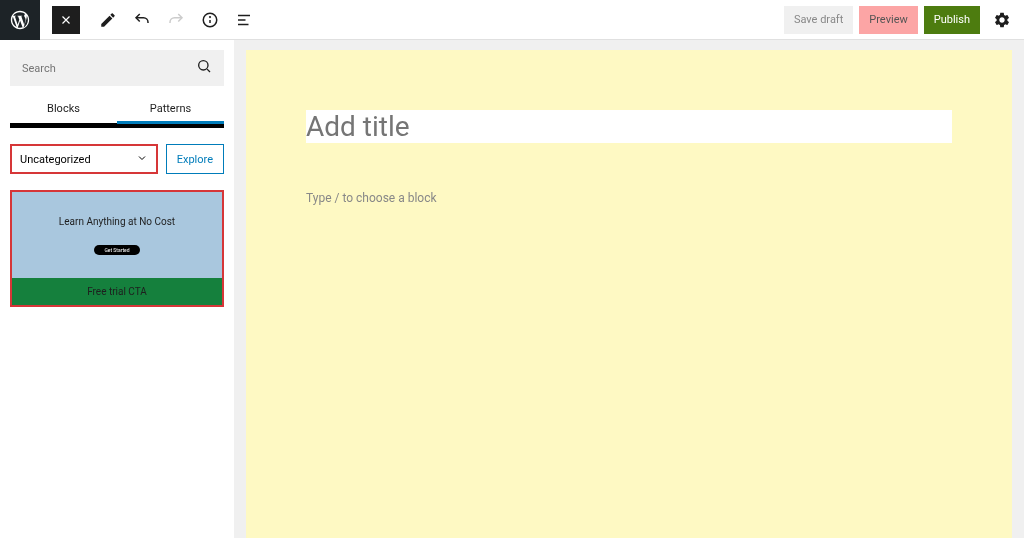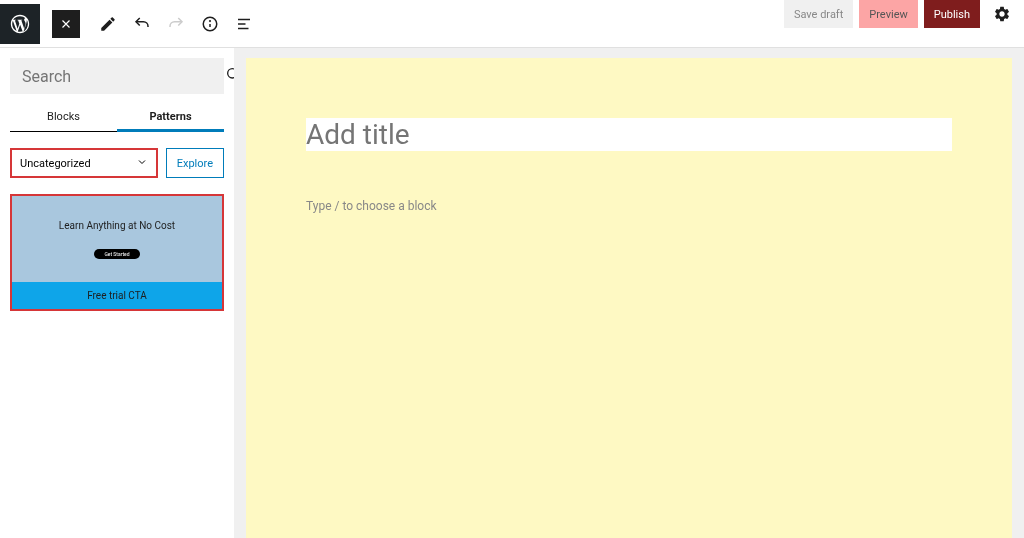--- a/index.html
+++ b/index.html
@@ -1,61 +1,61 @@
 <!DOCTYPE html>
 <html><head>
   <meta charset="utf-8">
   <style>
     * { margin: 0; padding: 0; box-sizing: border-box; font-family: -apple-system, BlinkMacSystemFont, "Segoe UI", Roboto, sans-serif; }
     body { width: 1024px; height: 538px; overflow: hidden; background: #fff; position: relative; }
 
     
-    .topbar { height: 48px; display: flex; align-items: flex-start; justify-content: space-between; border-bottom: 1px solid #e0e0e0; }
+    .topbar { height: 40px; display: flex; align-items: center; justify-content: space-between; border-bottom: 1px solid #e0e0e0; }
     .topbar-left { display: flex; align-items: center; height: 100%; }
     .wp-logo { width: 40px; height: 40px; background: #1d2327; display: flex; align-items: center; justify-content: center; color: #fff; }
     .wp-logo svg { width: 22px; height: 22px; }
     .close-btn { width: 28px; height: 28px; background: #1e1e1e; margin: 0 12px 0 12px; display: flex; align-items: center; justify-content: center; color: #fff; cursor: pointer; }
     .close-btn svg { width: 14px; height: 14px; }
     .tool-icons { display: flex; align-items: center; gap: 14px; margin-left: 6px; }
     .tool-icon { width: 20px; height: 20px; display: flex; align-items: center; justify-content: center; color: #1e1e1e; cursor: pointer; }
     .tool-icon.disabled { color: #ccc; cursor: default; }
     .tool-icon svg { width: 18px; height: 18px; }
     .topbar-right { display: flex; align-items: center; gap: 6px; padding-right: 10px; }
     .btn { height: 28px; padding: 0 10px; font-size: 11px; border: none; cursor: pointer; display: flex; align-items: center; }
     .btn-draft { background: #f0f0f0; color: #888; }
     .btn-preview { background: #fca5a5; color: #555; }
-    .btn-publish { background: #7f1d1d; color: #fff; }
+    .btn-publish { background: #4d7c0f; color: #fff; }
     .settings-icon { width: 24px; height: 24px; display: flex; align-items: center; justify-content: center; cursor: pointer; color: #1e1e1e; margin-left: 4px; }
     .settings-icon svg { width: 18px; height: 18px; }
 
     
     .layout { display: flex; height: calc(100% - 40px); }
     .sidebar { width: 234px; background: #fff; padding: 10px; }
     .content-wrap { flex: 1; background: #f0f0f0; padding: 10px 12px 0 12px; }
     .content { background: #fef9c3; height: 100%; padding: 60px 60px 0 60px; }
 
     
     .search-box { background: #f0f0f0; height: 36px; display: flex; align-items: center; padding: 0 12px; justify-content: space-between; margin-bottom: 6px; }
-    .search-box input { background: transparent; border: none; outline: none; font-size: 16px; color: #757575; flex: 1; }
+    .search-box input { background: transparent; border: none; outline: none; font-size: 11px; color: #757575; flex: 1; }
     .search-box svg { width: 16px; height: 16px; color: #1e1e1e; }
-    .tabs { display: flex; border-bottom: 1px solid #000000; margin-top: 4px; justify-content: flex-end; }
+    .tabs { display: flex; border-bottom: 5px solid #000000; margin-top: 4px; justify-content: flex-end; }
     .tab { flex: 1; text-align: center; padding: 10px 0 8px; font-size: 11px; color: #1e1e1e; cursor: pointer; position: relative; }
-    .tab.active { font-weight: 700; }
+    .tab.active { font-weight: 400; }
     .tab.active::after { content: ''; position: absolute; left: 0; right: 0; bottom: -1px; height: 3px; background: #007cba; }
 
     .filter-row { display: flex; gap: 8px; margin-top: 16px; }
     .category-select { flex: 1; border: 2px solid #d63638; height: 30px; display: flex; align-items: center; justify-content: space-between; padding: 4px 8px; font-size: 11px; cursor: pointer; }
     .category-select svg { width: 12px; height: 12px; }
     .explore-btn { border: 1px solid #007cba; color: #007cba; background: #fff; font-size: 11px; padding: 8px 10px; height: 30px; cursor: pointer; }
 
     .pattern-card { margin-top: 16px; border: 2px solid #d63638; }
     .pattern-preview { background: #a9c7de; height: 86px; display: flex; flex-direction: column; align-items: center; justify-content: center; gap: 18px; }
     .pattern-preview-title { font-size: 10px; color: #1e1e1e; }
     .pattern-preview-btn { background: #000; color: #fff; font-size: 5px; padding: 2px 10px; border-radius: 8px; }
-    .pattern-label { background: #0ea5e9; text-align: center; font-size: 10px; padding: 8px 0; color: #1e1e1e; }
+    .pattern-label { background: #15803d; text-align: center; font-size: 10px; padding: 8px 0; color: #1e1e1e; }
 
     
     .title-input { font-size: 28px; color: #8a8a8a; border: none; outline: none; width: 100%; font-weight: 400; }
     .block-placeholder { font-size: 12px; color: #888; margin-top: 48px; }
   </style>
 </head>
 <body>
 
 <div class="topbar">
   <div class="topbar-left">

